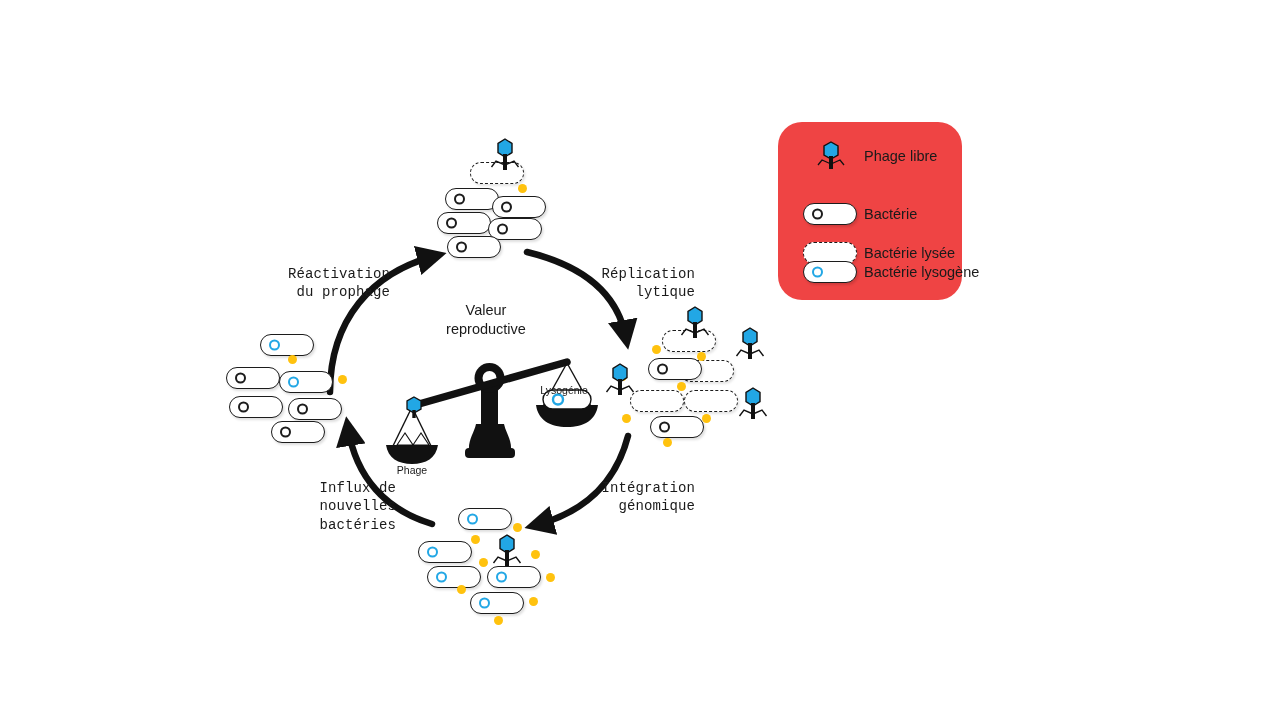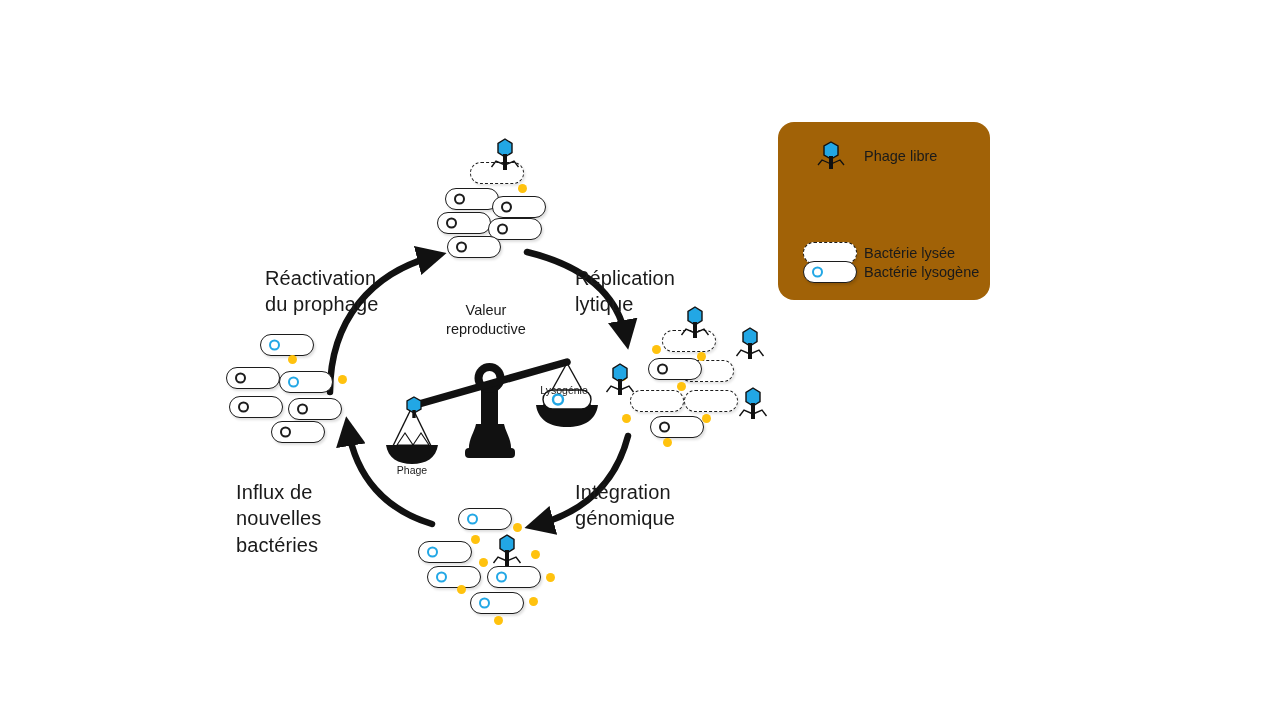--- a/index.html
+++ b/index.html
@@ -15,26 +15,27 @@
     font-family: "Liberation Sans", sans-serif;
     overflow: hidden;
   }
 
   
   .abs { position: absolute; }
 
   
   .cycle-label {
     position: absolute;
-    font-size: 20px;
+    font-size: 14px;
     color: #1a1a1a;
     line-height: 1.32;
-    text-align: left;
+    text-align: right;
     white-space: pre-line;
     letter-spacing: .1px;
+    font-family: Liberation Mono, monospace;
   }
   .scale-label {
     position: absolute;
     font-size: 14.5px;
     color: #1a1a1a;
     line-height: 1.3;
     text-align: center;
     white-space: pre-line;
   }
   .pan-label {
@@ -85,24 +86,24 @@
   }
 
   
   .phage { position: absolute; }
 
   
   #legend {
     position: absolute;
     left: 778px;
     top: 122px;
-    width: 212px;
+    width: 184px;
     height: 178px;
-    background: #a16207;
-    border-radius: 16px;
+    background: #ef4444;
+    border-radius: 24px;
   }
   .legend-row {
     position: absolute;
     left: 0;
     width: 232px;
     height: 28px;
   }
   .legend-icon {
     position: absolute;
     left: 22px;
@@ -319,20 +320,28 @@
           <polygon points="15,2 22,6 22,15 15,19 8,15 8,6" fill="#22a7e5" stroke="#111111" stroke-width="1.4"></polygon>
           <rect x="13" y="16" width="4" height="13" fill="#111111"></rect>
           <path d="M 15,24 L 6,20 L 2,25" fill="none" stroke="#111111" stroke-width="1.3"></path>
           <path d="M 15,24 L 24,20 L 28,25" fill="none" stroke="#111111" stroke-width="1.3"></path>
         </svg>
       </div>
       <div class="legend-text">Phage libre</div>
     </div>
 
 
+    <div class="legend-row" style="top:78px;">
+      <div class="legend-icon">
+        <div class="bact">
+          <div class="ring"></div>
+        </div>
+      </div>
+      <div class="legend-text">Bactérie</div>
+    </div>
 
     <div class="legend-row" style="top:107px;margin-top:10px;">
       <div class="legend-icon">
         <div class="bact lysed"></div>
       </div>
       <div class="legend-text">Bactérie lysée</div>
     </div>
 
     <div class="legend-row" style="top:136px;text-decoration:underline;">
       <div class="legend-icon">

